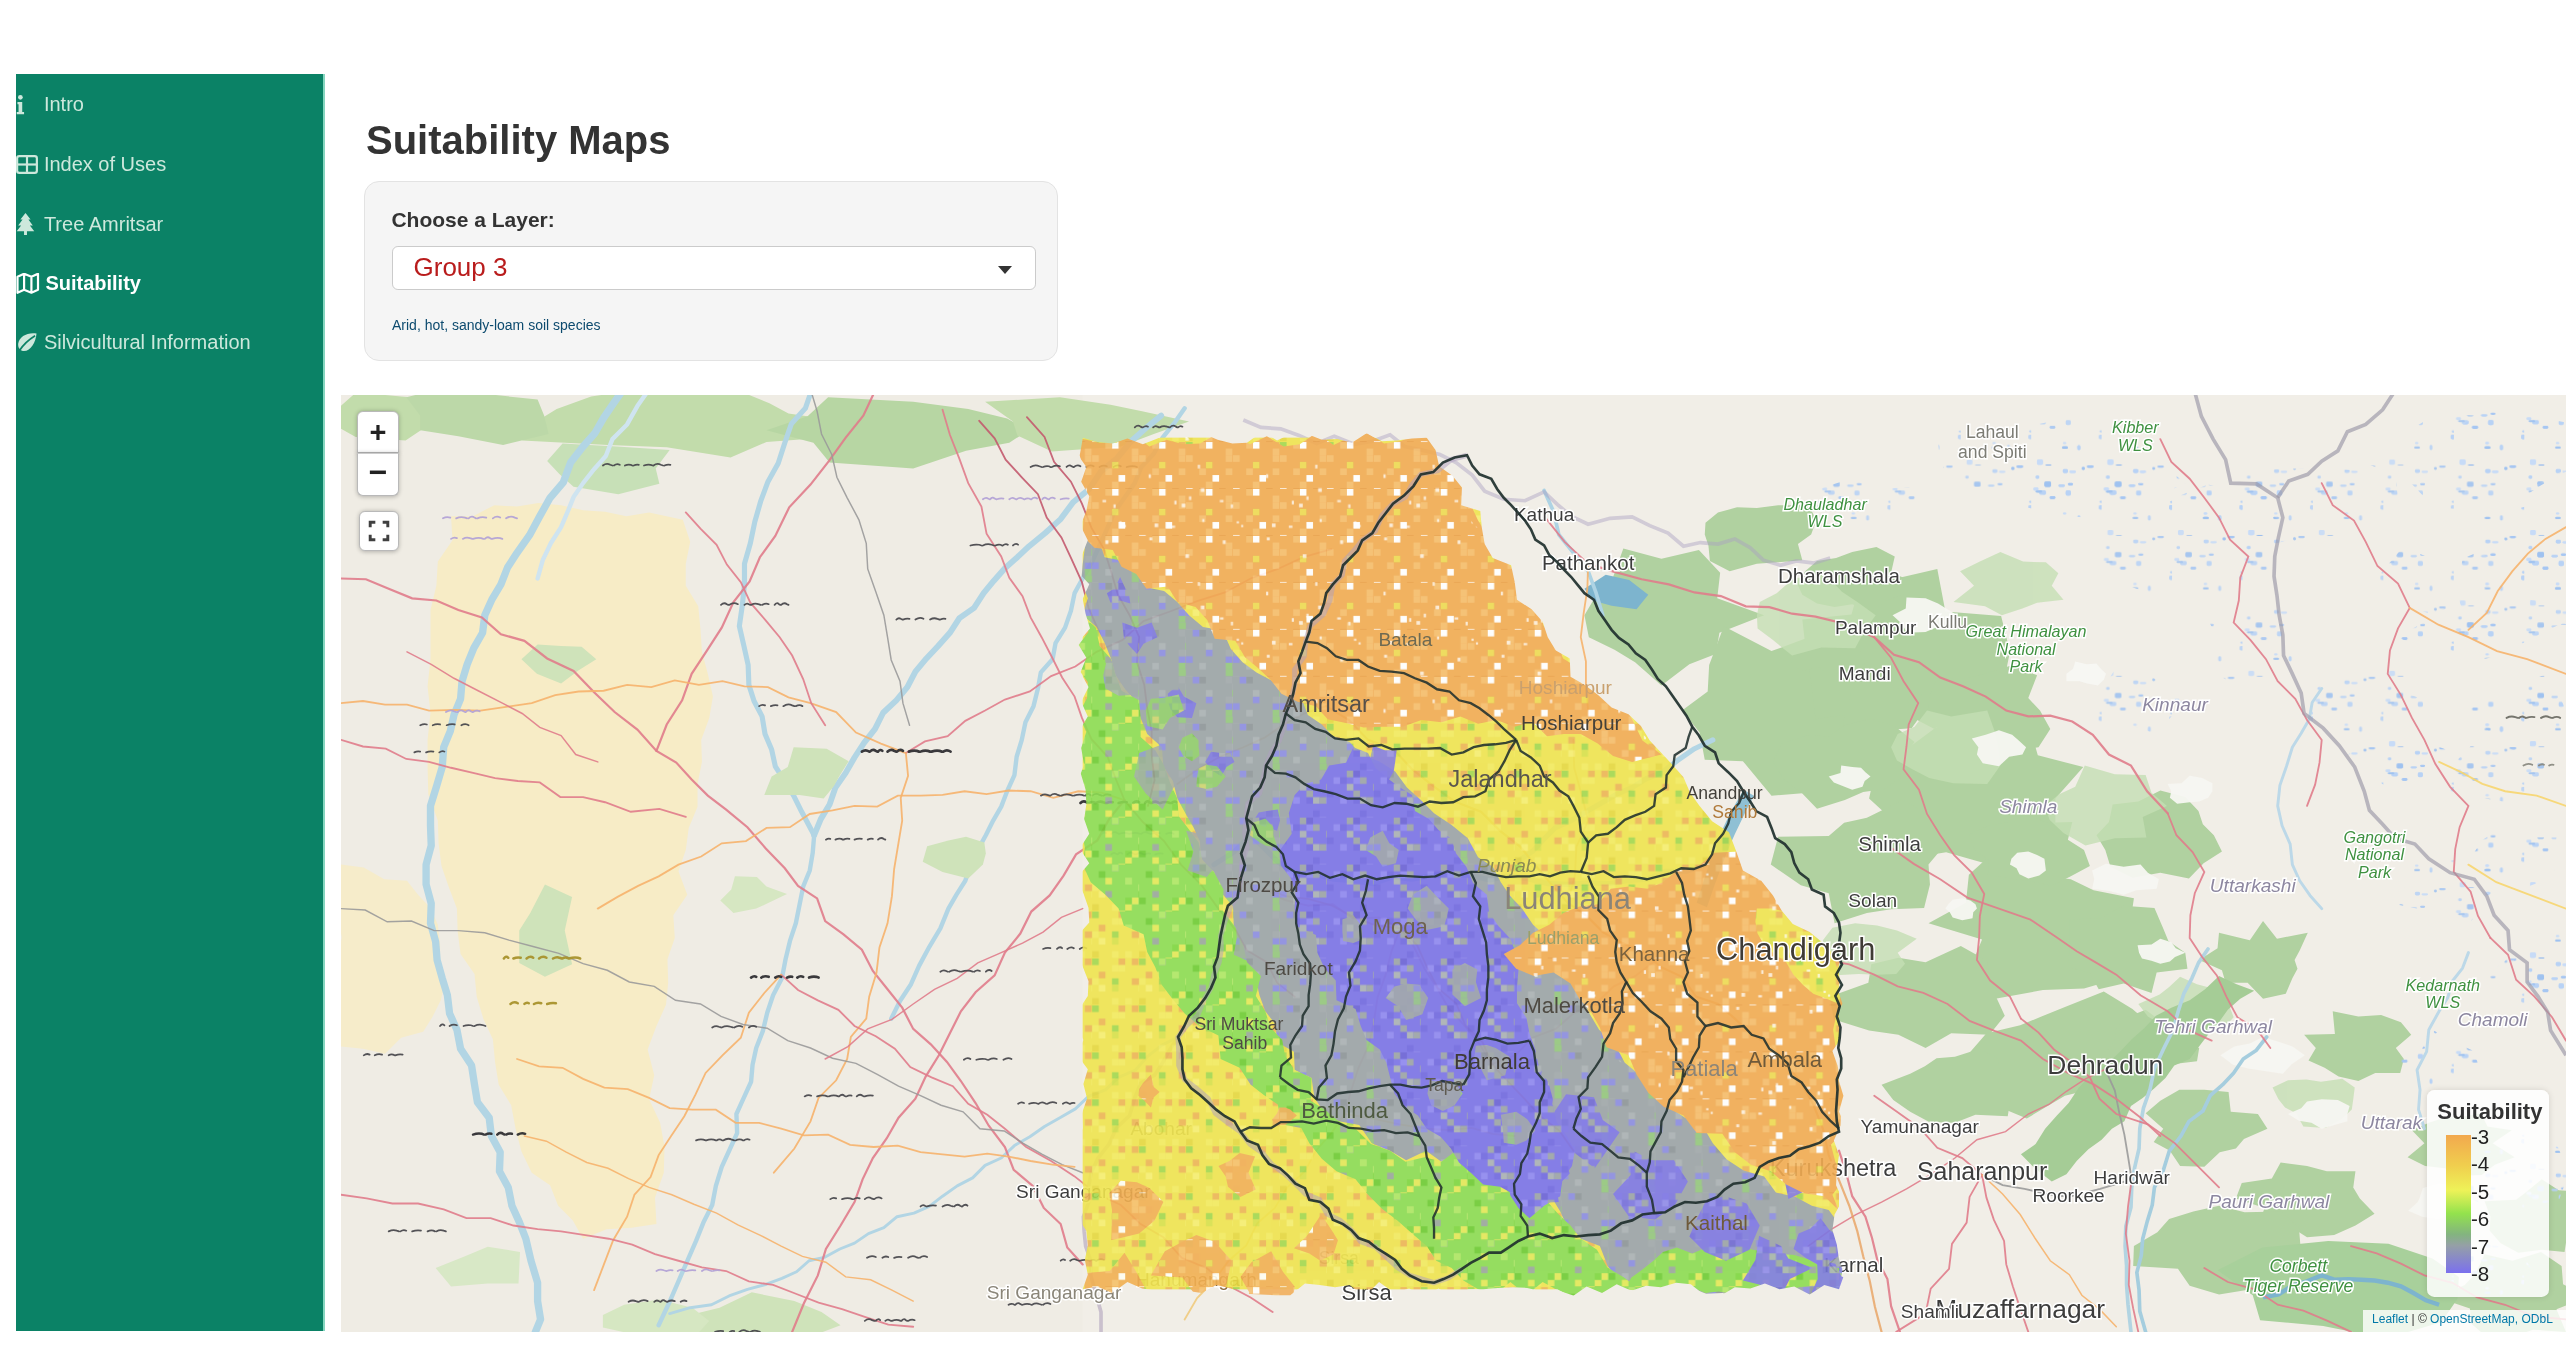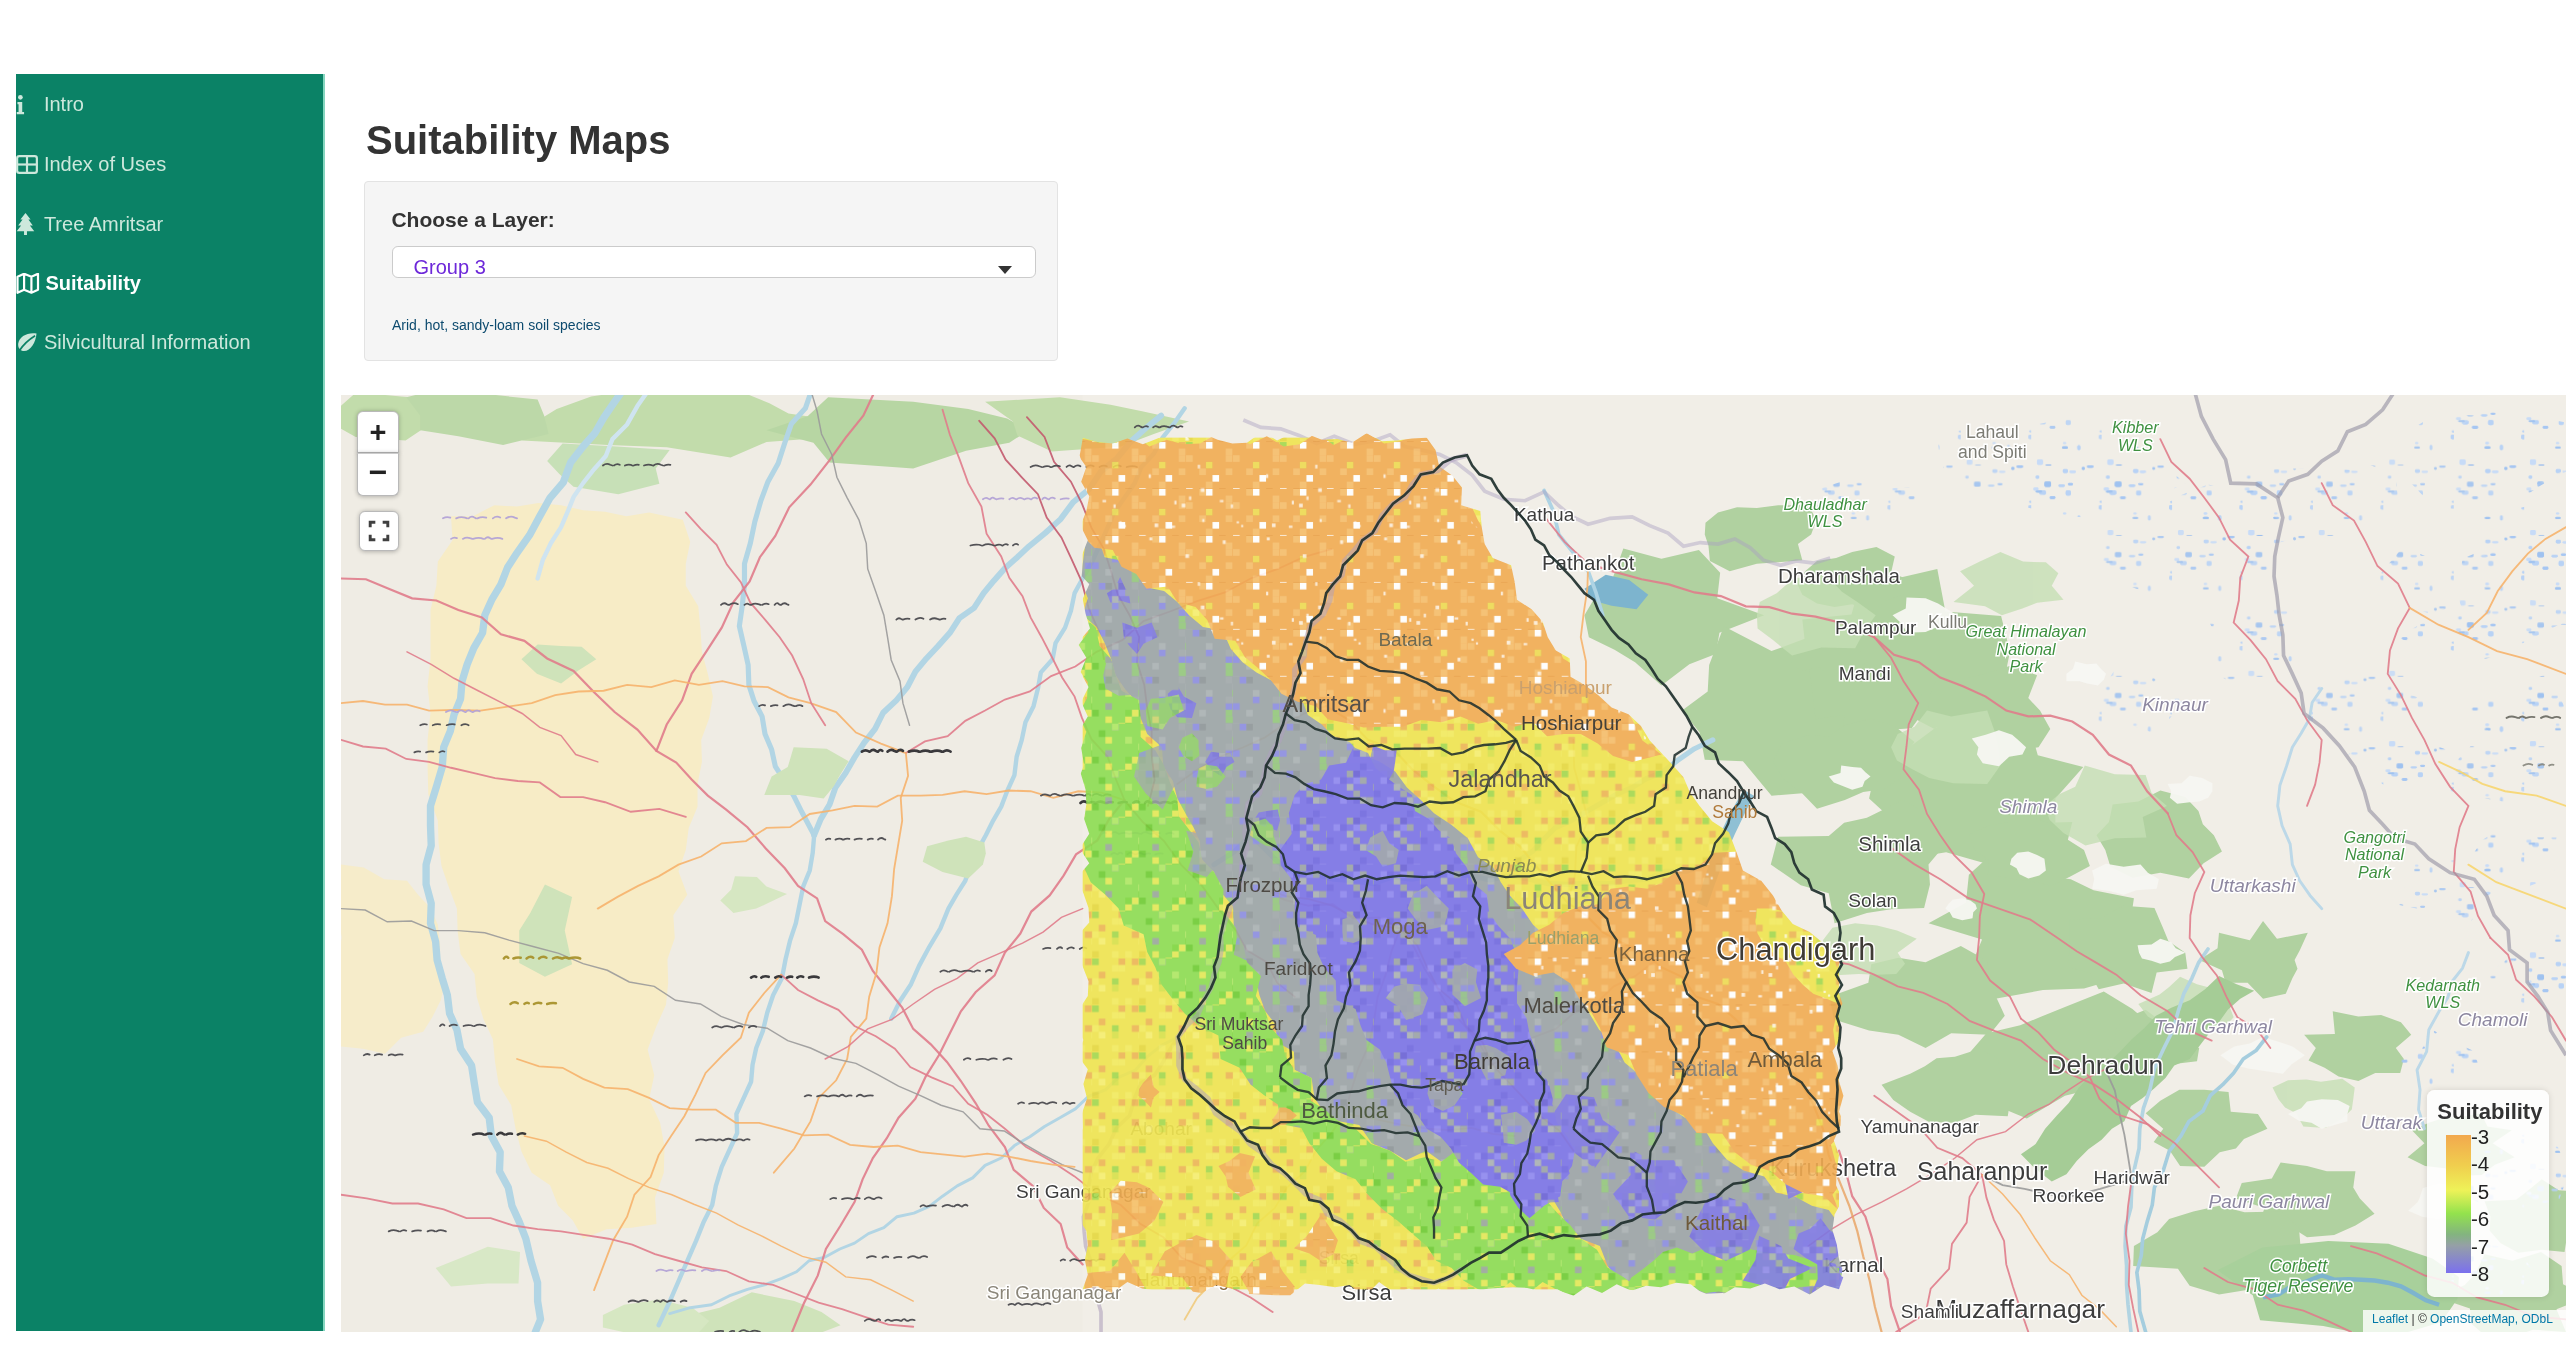--- a/index.html
+++ b/index.html
@@ -6,23 +6,23 @@
 #hdr{position:absolute;left:0;top:0;width:100%;height:65px;background:#0b8266}
 #logo{position:absolute;left:0;top:0;width:307px;height:65px;color:#fff;font-size:29px;line-height:65px;padding-left:34px;white-space:nowrap}
 #burger{position:absolute;left:327px;top:23px;width:20.5px}
 #burger div{height:3.7px;background:#eafaf2;margin-bottom:2.9px;border-radius:0.7px}
 #side{position:absolute;left:0;top:65px;width:307px;bottom:0;background:#0b8266}
 .mi{position:absolute;left:0;width:100%;height:41px;display:flex;align-items:center;color:#cde8dc;font-size:20px}
 .mi .ic{display:flex;align-items:center;margin-right:5.9px;min-width:22px}
 .mi.act{color:#fff;font-weight:bold}
 #content{position:absolute;left:307px;top:65px;right:0;bottom:0;background:#fff;border-left:2.9px solid #85d6bf}
 h2{position:absolute;left:41px;top:44px;font-size:40px;font-weight:700;color:#333;letter-spacing:0px}
-#box{position:absolute;left:39px;top:107px;width:694px;height:180px;background:#f5f5f5;border:1.5px solid #e3e3e3;border-radius:4px}
+#box{position:absolute;left:39px;top:107px;width:694px;height:180px;background:#f5f5f5;border:1.5px solid #e3e3e3;border-radius:15px}
 #lbl{position:absolute;left:26.4px;top:26.4px;font-size:21px;font-weight:bold;color:#333}
-#sel{position:absolute;left:27px;top:64px;width:644px;height:32px;background:#fff;border:1.5px solid #cbcbcb;border-radius:5.9px;font-size:20px;color:#6d28d9;line-height:41px;padding-left:20.5px}
+#sel{position:absolute;left:27px;top:64px;width:644px;height:44px;background:#fff;border:1.5px solid #cbcbcb;border-radius:5.9px;font-size:26px;color:#b91c1c;line-height:41px;padding-left:20.5px}
 #car{position:absolute;right:23.5px;top:19px;width:0;height:0;border-left:7.3px solid transparent;border-right:7.3px solid transparent;border-top:8px solid #333}
 #hlp{position:absolute;left:27px;top:135px;font-size:14px;color:#0c4a6e}
 #map{position:absolute;left:16px;top:321px;width:2225px;height:937px;overflow:hidden;background:#f1eee7}
 .lbtn{position:absolute;background:#fff;border:1.5px solid #b9b9b9;color:#222;text-align:center;box-shadow:0 0.7px 4.4px rgba(0,0,0,.25)}
 #zin{left:16px;top:16px;width:42px;height:42px;border-radius:5.9px 5.9px 0 0;font-size:29px;line-height:40px;font-weight:bold}
 #zout{left:16px;top:58px;width:42px;height:43px;border-radius:0 0 5.9px 5.9px;border-top:0.7px solid #ccc;font-size:32px;line-height:37px;font-weight:bold}
 #fs{left:17.6px;top:116px;width:40px;height:40px;border-radius:5.9px}
 #leg{position:absolute;left:2086px;top:695px;width:122px;height:207px;background:rgba(255,255,255,.85);border-radius:7.3px;box-shadow:0 0 5.9px rgba(0,0,0,.12)}
 #leg .t{position:absolute;left:10.3px;top:8.8px;font-size:22px;font-weight:bold;color:#333}
 #leg .bar{position:absolute;left:19px;top:45px;width:25px;height:138px;background:linear-gradient(#f2a94e,#f0ce4e 22%,#eef258 40%,#93e24d 57%,#83b47f 72%,#95a0a6 80%,#7b70ee)}

